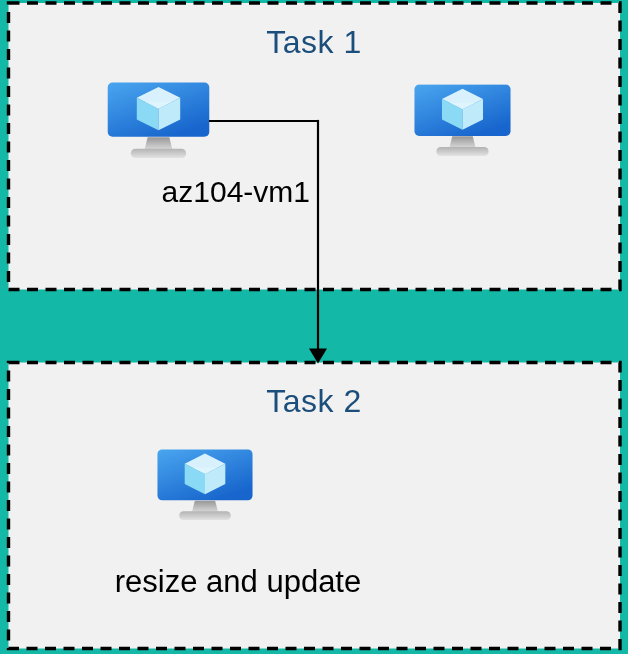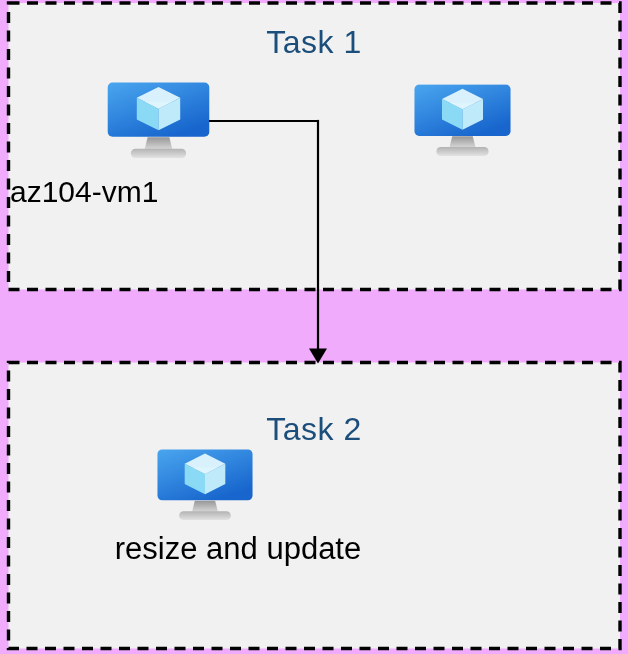--- a/index.html
+++ b/index.html
@@ -1,44 +1,44 @@
 <!DOCTYPE html>
 <html><head>
 <meta charset="utf-8">
 <style>
   html,body{margin:0;padding:0;background:#ffffff;}
   .canvas{
     position:relative;
     width:628px;height:654px;
-    background:#f0abfc;
+    background:#14b8a6;
     font-family:"Liberation Sans", sans-serif;
     overflow:hidden;
   }
   .box-svg{position:absolute;left:5px;width:618px;height:294px;}
   #box1{top:0;}
   #box2{top:359px;}
   .box-title{
     position:absolute;left:5px;width:618px;
     text-align:center;
     font-size:32px;line-height:40px;
     color:#1c4e7c;
     letter-spacing:0.5px;
   }
   #title1{top:22px;}
-  #title2{top:381px;margin-top:28px;}
+  #title2{top:381px;}
   .vm-label{
     position:absolute;width:300px;
-    text-align:left;
+    text-align:right;
     font-size:30px;line-height:37px;
     color:#000000;
   }
   #vm1-label{left:10px;top:173px;}
   #vm2-label{left:320px;top:173px;}
   .caption{
-    position:absolute;left:88px;top:529px;width:300px;
+    position:absolute;left:88px;top:562px;width:300px;
     text-align:center;
     font-size:31px;line-height:40px;
     color:#000000;
   }
   .icon{position:absolute;}
   #vm1-icon{left:107px;top:82px;width:103px;height:77px;}
   #vm2-icon{left:414px;top:84px;width:97px;height:73px;}
   #t2vm-icon{left:157px;top:449px;width:96px;height:72px;}
   #disks-icon{left:339px;top:445px;width:100px;height:73px;}
   #arrow-overlay{

